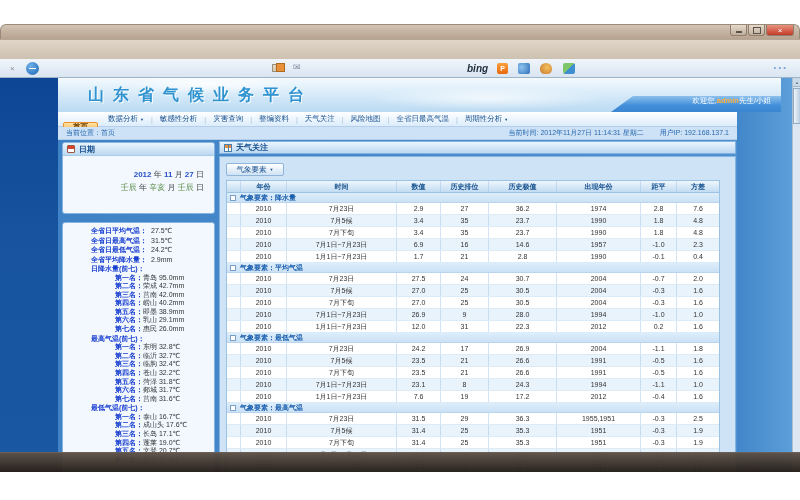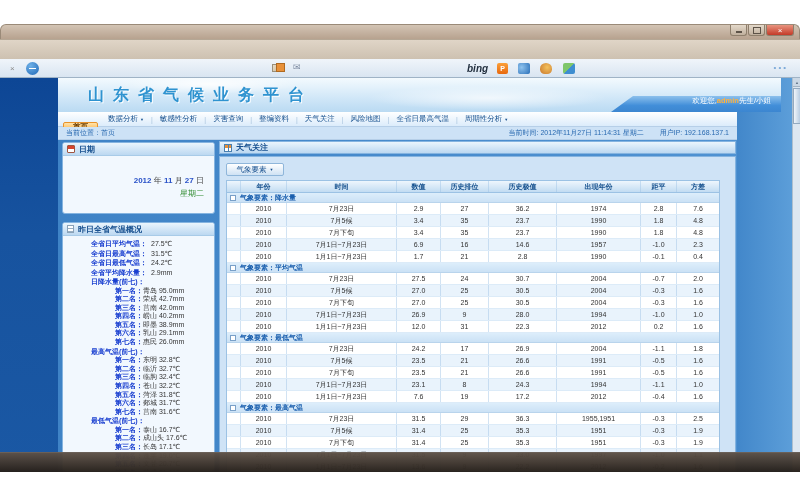--- a/index.html
+++ b/index.html
@@ -109,21 +109,21 @@
   
   .panel{position:absolute;left:4px;width:153px;border:1px solid #85b4e0;border-radius:3px;
     background:#f2f8fe;overflow:hidden;}
   #panel-calendar{top:2px;height:72px;}
   #panel-summary{top:82px;height:250px;}
   .panel-header{height:13px;background:linear-gradient(180deg,#eaf5fd,#bcd8f1);
     border-bottom:1px solid #a8cbe8;display:flex;align-items:center;gap:4px;padding:0 4px;
     font-size:8px;font-weight:bold;color:#164f8e;}
   .ico-cal{width:8px;height:8px;background:linear-gradient(180deg,#d6452f 0 3px,#fff 3px);border:1px solid #a05540;border-radius:1px;}
   .ico-doc{width:7px;height:8px;background:repeating-linear-gradient(180deg,#fff 0 2px,#9ab0c4 2px 3px);border:1px solid #8aa2b8;}
-  #calendar-body{padding:18px 10px 0 0;text-align:right;font-size:8px;line-height:13px;border-radius:7px;}
+  #calendar-body{padding:12px 10px 0 0;text-align:right;font-size:8px;line-height:13px;border-radius:7px;}
   .cal-n{color:#2a52c8;font-weight:bold;}
   .cal-l{color:#444;}
   .cal-g{color:#5a8a46;}
   .cal-week{color:#2e8b2e;}
   #summary-body{padding:3px 2px 0 0;font-size:7px;line-height:9px;color:#333;}
   .stat-row{padding-left:28px;display:flex;line-height:9.5px;}
   .stat-label{color:#1a3fd0;font-weight:bold;width:60px;}
   .stat-value{color:#333;}
   .sec-title{padding-left:28px;color:#1a3fd0;font-weight:bold;line-height:9.5px;}
   .rank-row{padding-left:52px;display:flex;line-height:8.6px;}
@@ -283,29 +283,25 @@
 
     <div id="content">
 
       <div id="panel-calendar" class="panel">
         <div class="panel-header">
           <span class="ico-cal"></span>
           <span>日期</span>
         </div>
         <div id="calendar-body">
           <div id="cal-date"><span class="cal-n">2012</span><span class="cal-l"> 年 </span><span class="cal-n">11</span><span class="cal-l"> 月 </span><span class="cal-n">27</span><span class="cal-l"> 日</span></div>
-          <div class="cal-week">星期二</div>
+          <div id="cal-ganzhi"><span class="cal-g">壬辰</span><span class="cal-l"> 年 </span><span class="cal-g">辛亥</span><span class="cal-l"> 月 </span><span class="cal-g">壬辰</span><span class="cal-l"> 日</span></div>
         </div>
       </div>
 
       <div id="panel-summary" class="panel">
-        <div class="panel-header">
-          <span class="ico-doc"></span>
-          <span>昨日全省气温概况</span>
-        </div>
         <div id="summary-body">
             <div class="stat-row">
               <span class="stat-label">全省日平均气温：</span>
               <span class="stat-value">27.5℃</span>
             </div>
             <div class="stat-row">
               <span class="stat-label">全省日最高气温：</span>
               <span class="stat-value">31.5℃</span>
             </div>
             <div class="stat-row">

